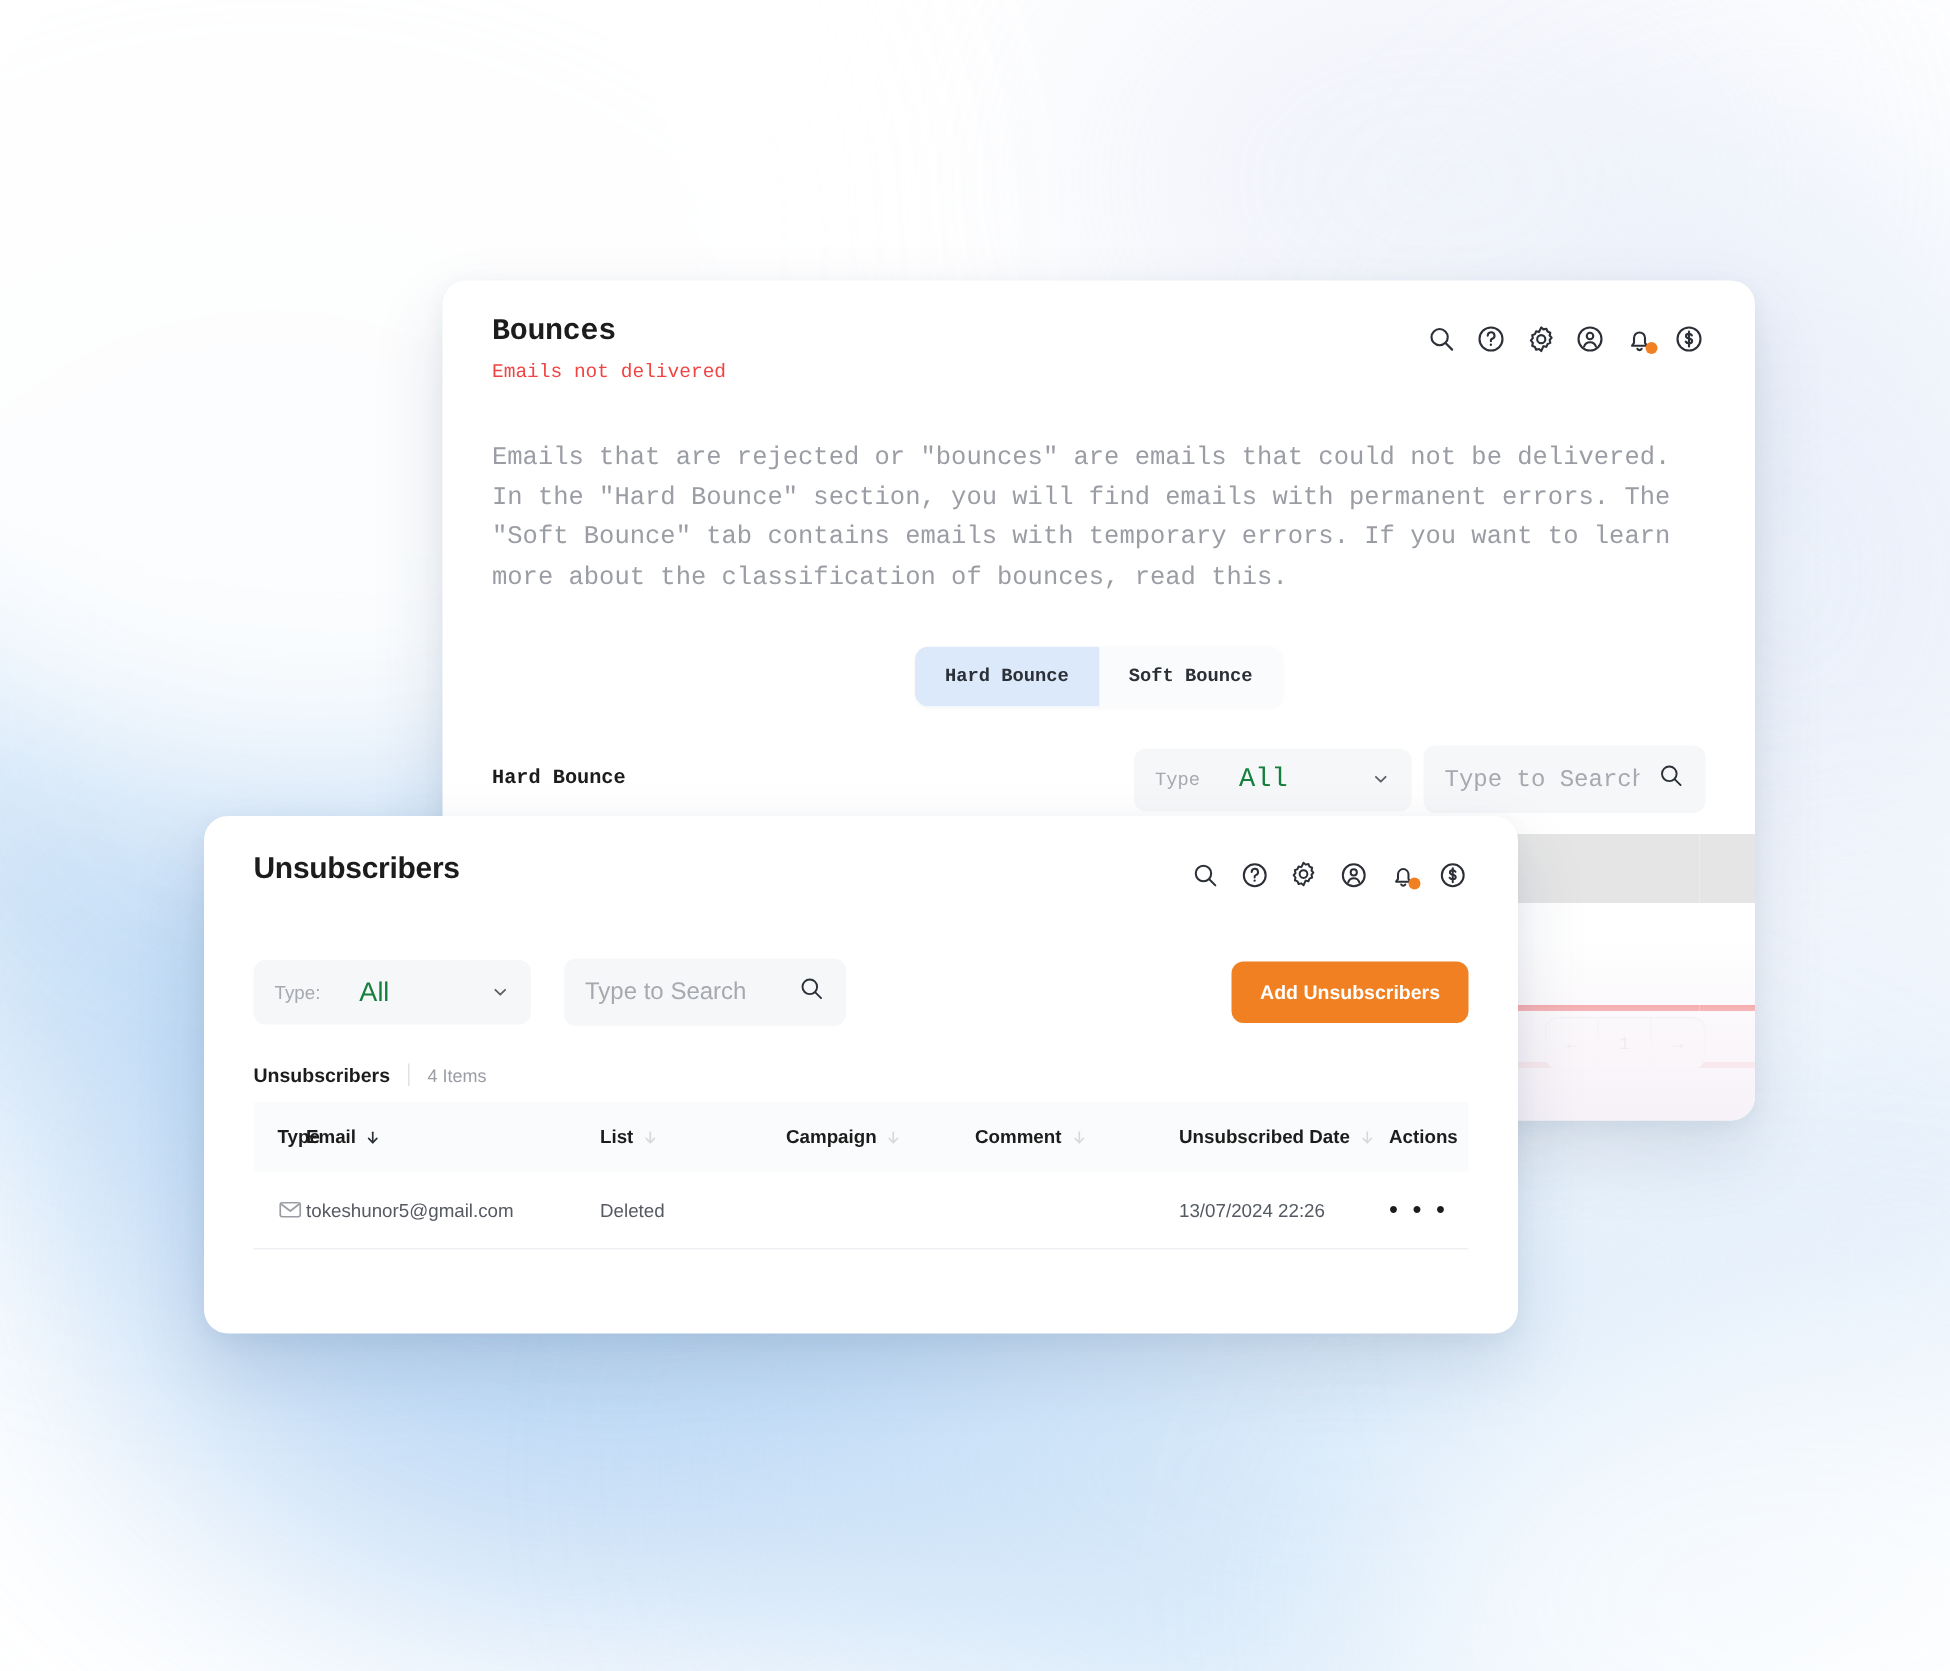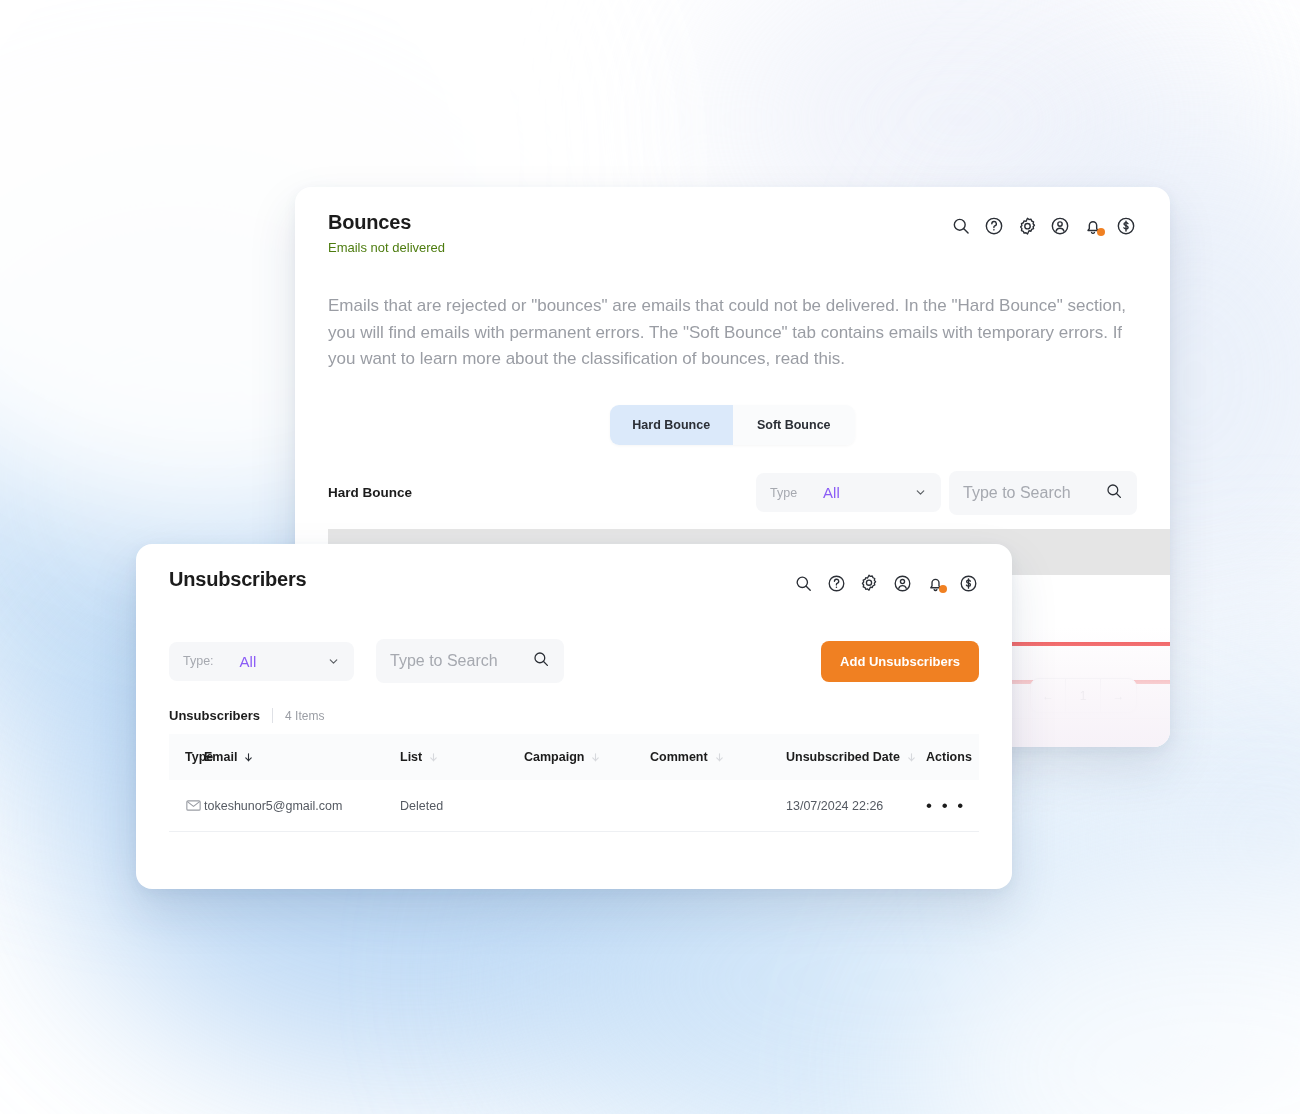--- a/index.html
+++ b/index.html
@@ -36,21 +36,21 @@
     position: absolute;
     background: #ffffff;
     border-radius: 16px;
     box-shadow: 0 22px 48px rgba(38, 60, 104, .13), 0 4px 14px rgba(38, 60, 104, .06);
     overflow: hidden;
   }
 
   
   #bounces-card {
     left: 295px; top: 187px;
-    width: 875px; height: 560px;
+    width: 875px; height: 560px; font-family: Liberation Mono, monospace;
   }
   #bounces-card::after{
     content:""; position:absolute; left:0; right:0; bottom:0; height:120px;
     background: linear-gradient(180deg, rgba(255,255,255,0) 0%, rgba(250,246,250,.9) 55%, rgba(247,242,248,1) 100%);
     pointer-events:none;
   }
 
   
   #unsub-card {
     left: 136px; top: 544px;
@@ -61,21 +61,21 @@
 
   
   .card-head {
     display: flex; align-items: flex-start; justify-content: space-between;
     padding-top: 22px;
   }
   .title {
     font-size: 20px; font-weight: 700; color: #1c1c1c; letter-spacing: -.2px;
     line-height: 1.3;
   }
-  .subtitle { font-size: 13px; color: #4d7c0f; margin-top: 4px; line-height: 1.4; }
+  .subtitle { font-size: 13px; color: #ef4444; margin-top: 4px; line-height: 1.4; }
 
   .icon-row { display: flex; align-items: center; gap: 11px; padding-top: 6px; }
   .icon-btn {
     width: 22px; height: 22px; position: relative;
     display: flex; align-items: center; justify-content: center;
     cursor: pointer;
   }
   .icon-btn svg { display: block; }
   .bell-dot {
     position: absolute; right: -1px; bottom: 1px;
@@ -114,21 +114,21 @@
   .toolbar-title { font-size: 13.5px; font-weight: 700; color: #1c1c1c; }
   .toolbar-right { display: flex; align-items: center; gap: 8px; }
 
   .select-box {
     display: flex; align-items: center; gap: 26px;
     background: #f6f7f9; border-radius: 8px;
     padding: 11px 14px; min-width: 185px;
     cursor: pointer;
   }
   .select-label { font-size: 12.5px; color: #a6a9b0; }
-  .select-value { font-size: 15px; color: #8b5cf6; flex: 1; }
+  .select-value { font-size: 18px; color: #15803d; flex: 1; }
   .chev { color: #5d6166; display: flex; }
 
   .search-box {
     display: flex; align-items: center; justify-content: space-between; gap: 10px;
     background: #f6f7f9; border-radius: 8px;
     padding: 11px 14px; width: 188px;
     cursor: text;
   }
   .search-box input {
     border: none; outline: none; background: transparent;

